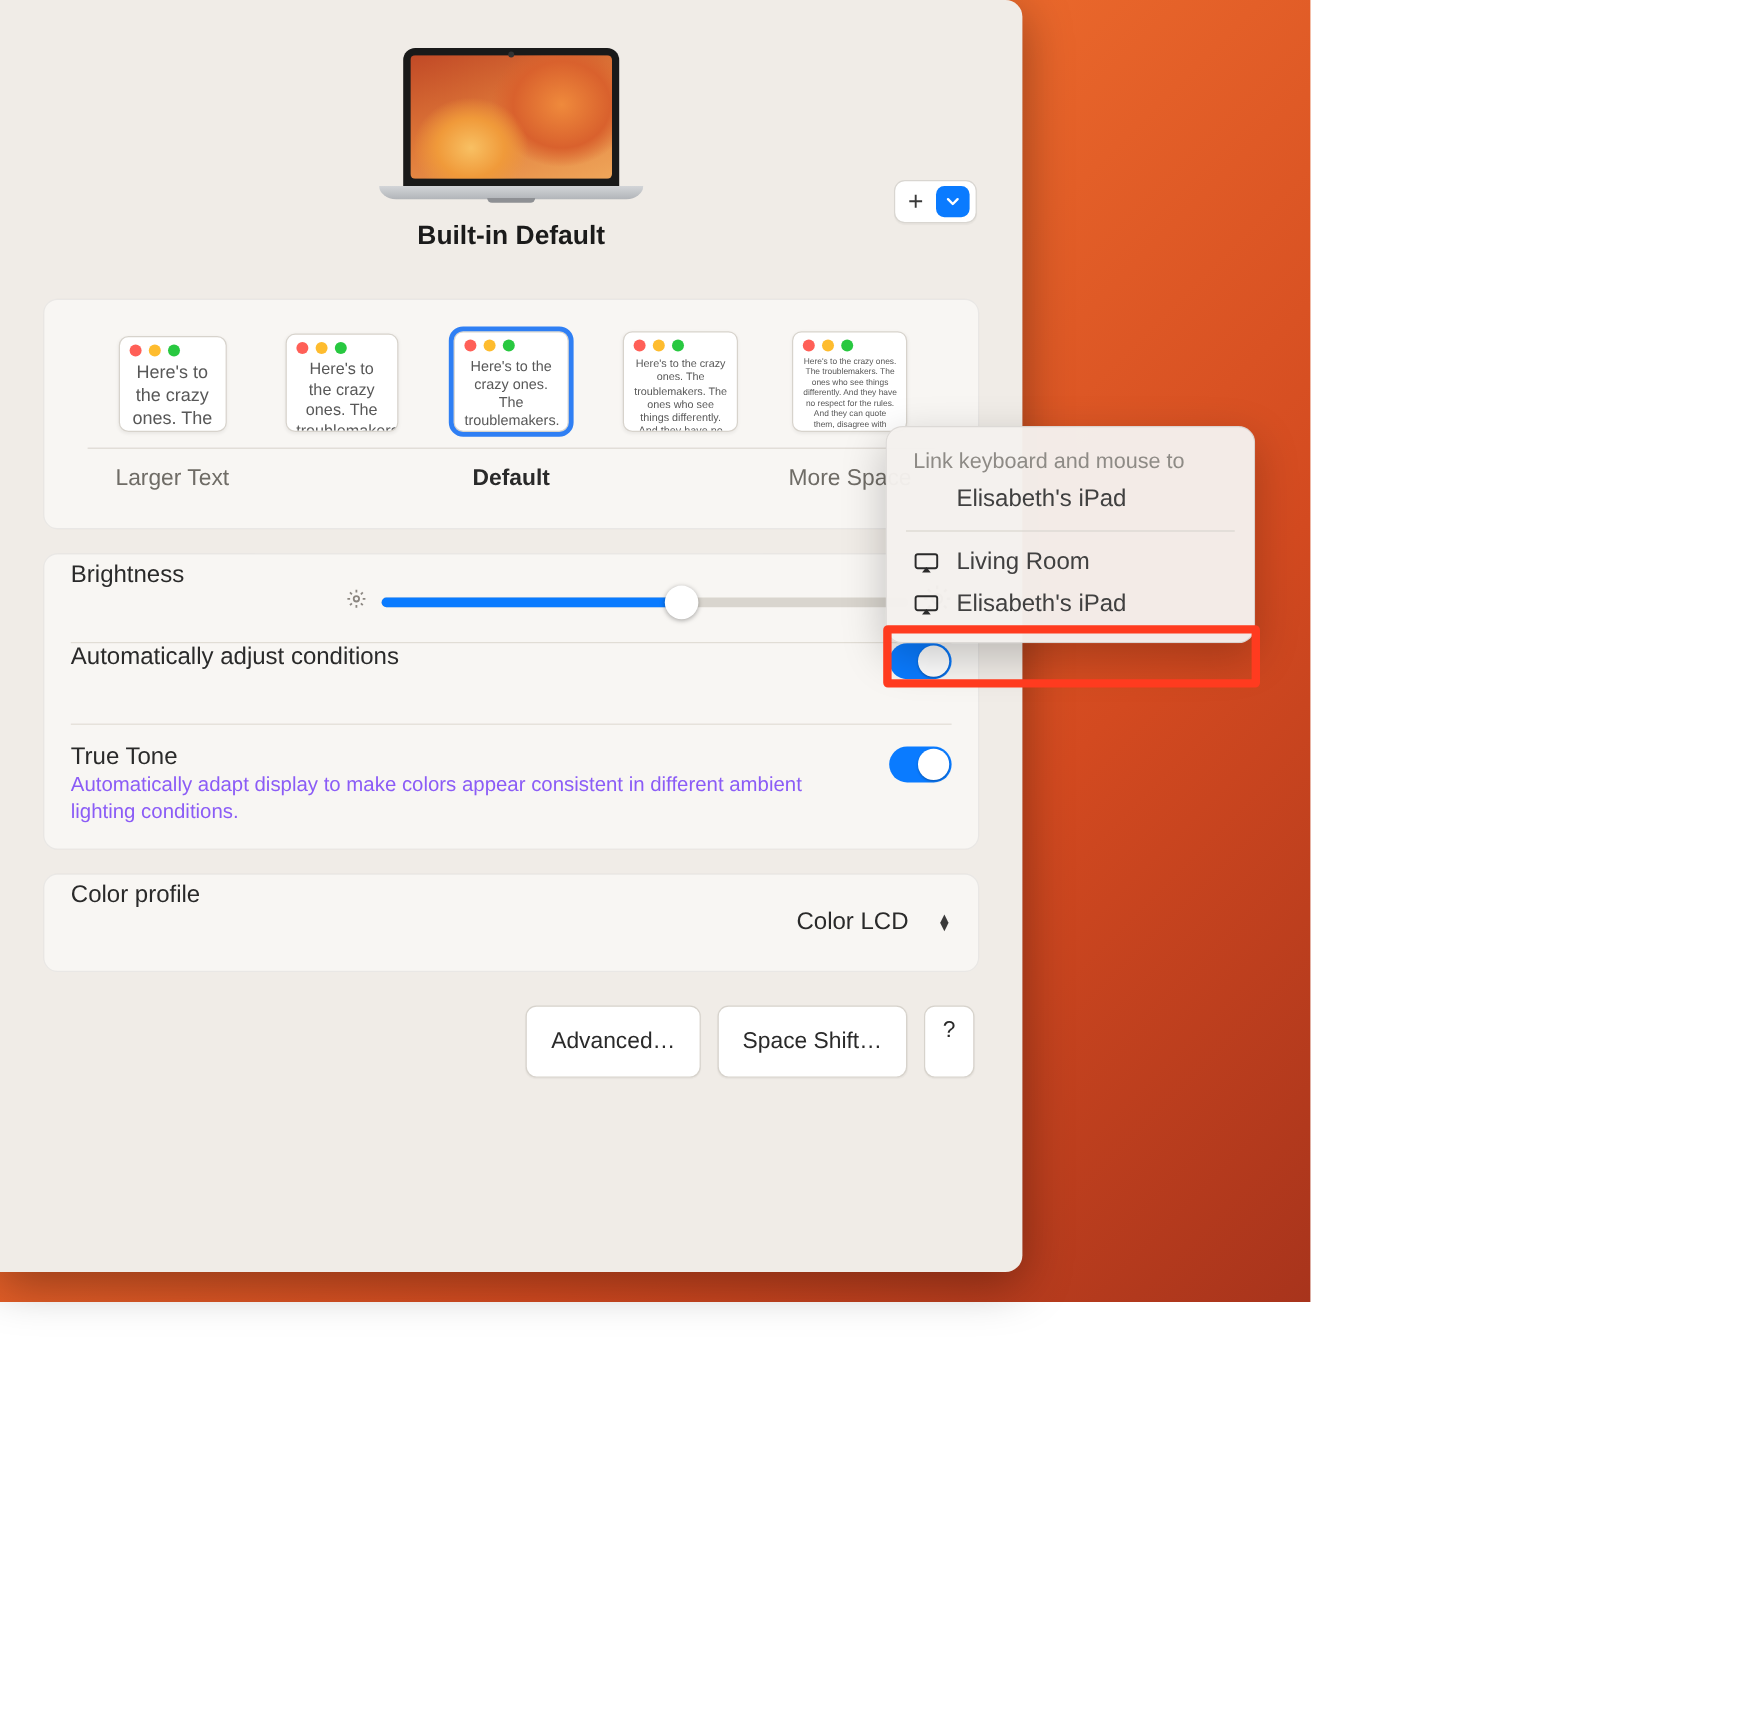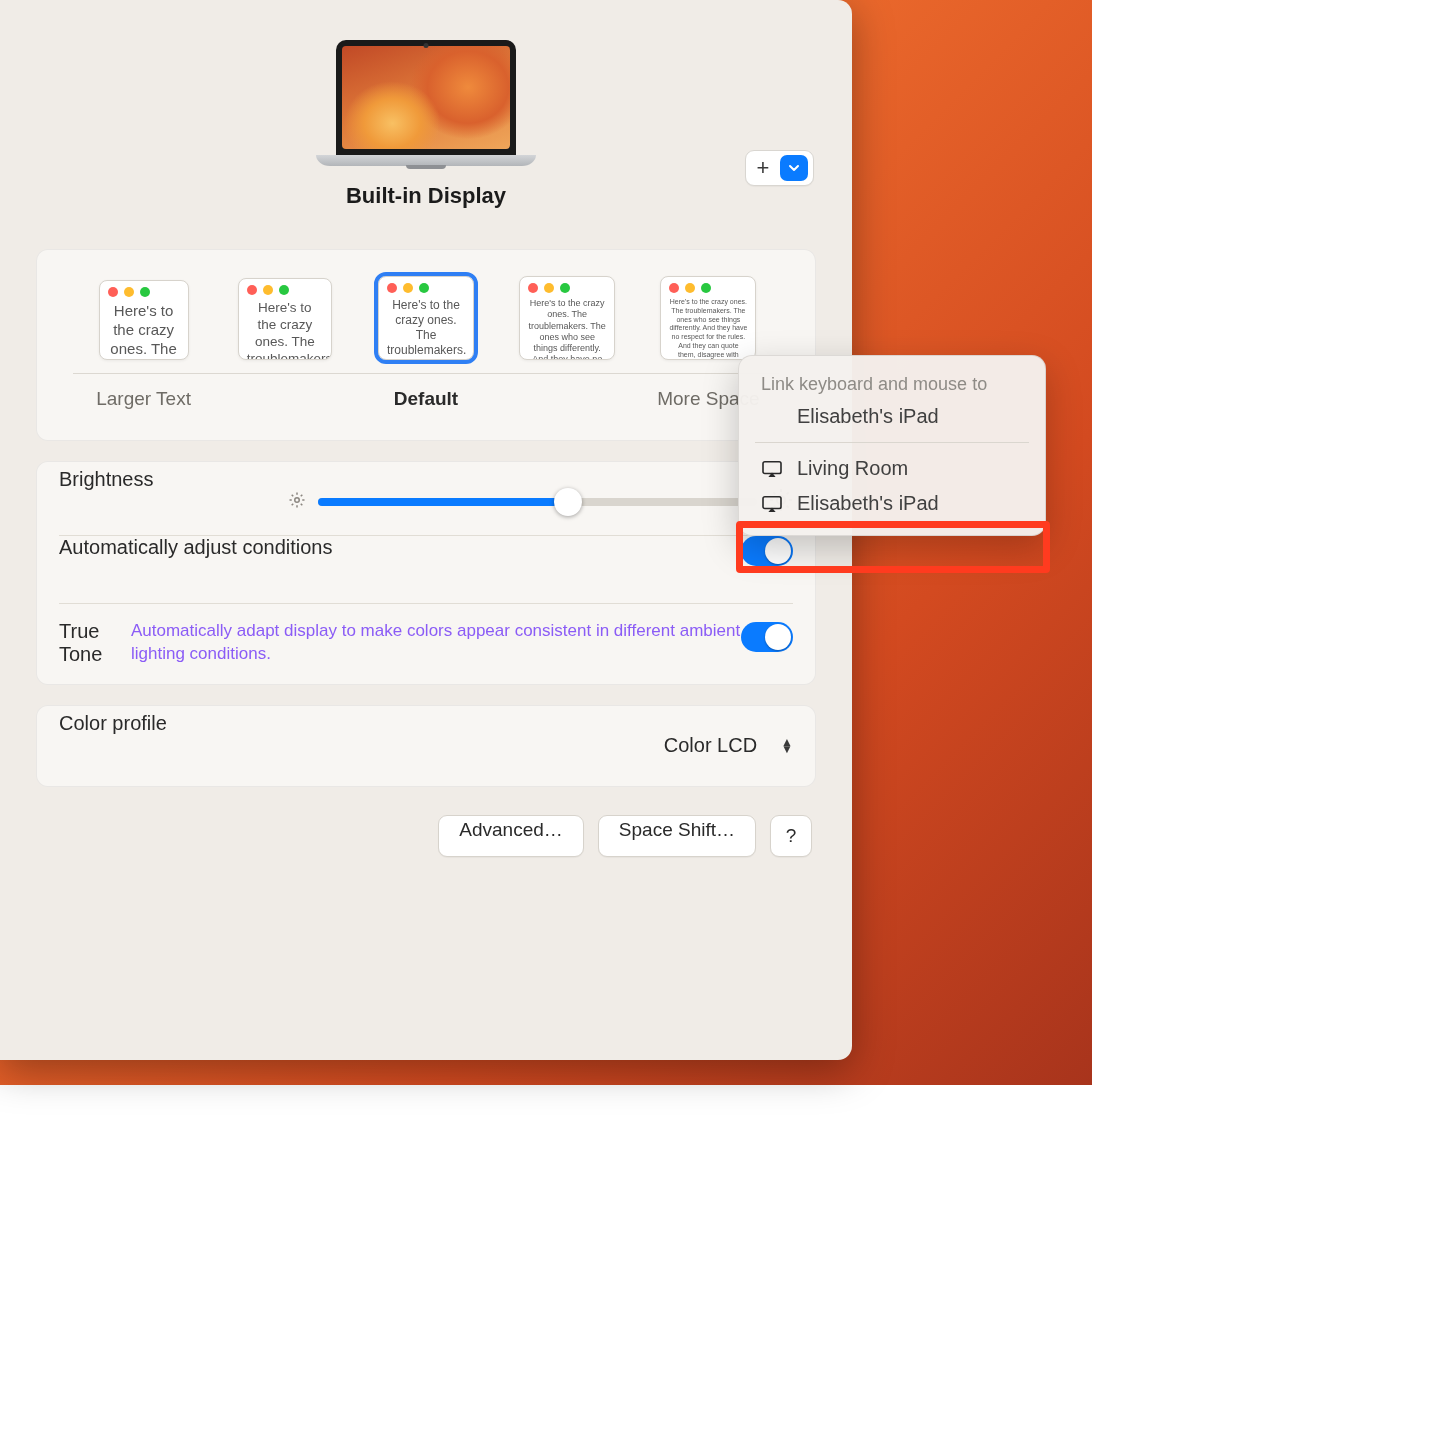--- a/index.html
+++ b/index.html
@@ -182,21 +182,21 @@
     padding: 6px 22px;
   }
   .row {
     display:flex; justify-content:space-between;
     min-height: 68px;
     border-bottom: 1px solid #e1ddd5;
   }
   .row:last-child { border-bottom: none; }
   .row-title { font-size: 20px; color:#2a2a2a; }
   .row-sub   { font-size: 17px; color:#8b5cf6; line-height:1.35; padding-bottom: 12px; max-width: 640px;}
-  .row-col { display:flex; flex-direction:row; }
+  .row-col { display:flex; flex-direction:column; }
   .slider-row { gap: 14px; }
   .slider-wrap { display:flex; align-items:center; gap: 12px; flex: 1 1 auto; margin-left: 120px;}
   .sun { color:#8b8680; }
   .slider {
     position:relative; flex: 1 1 auto; height: 8px;
     background: #d9d5ce; border-radius: 5px;
   }
   .slider-fill {
     position:absolute; top:0; left:0; height:100%;
     background:#0a7bff; border-radius:5px; width: 57%;
@@ -223,42 +223,42 @@
   .updown {
     display:flex; flex-direction:column; line-height:0.55;
     color:#3a3a3a; font-size: 12px;
   }
   .footer-row {
     display:flex; justify-content:flex-end; gap: 14px;
     padding: 8px 4px 0;
   }
   .pill-btn {
     background:#fff; border:1px solid #d7d3cc; border-radius: 9px;
-    padding: 3px 20px; font-size: 19px; color:#2a2a2a;
+    padding: 18px 20px; font-size: 19px; color:#2a2a2a;
     box-shadow: 0 1px 1px rgba(0,0,0,0.04);
   }
   .pill-btn.round { padding: 9px 14px; min-width: 42px; text-align:center; }
 </style>
 </head>
 <body>
 
 <div class="desktop">
 
   <div class="settings-window">
 
 
     <div class="device-area">
       <div class="macbook">
         <div class="mac-screen">
             <div class="mac-wall"></div>
           </div>
         <div class="mac-base"></div>
         <div class="mac-hinge"></div>
       </div>
-      <div class="disp-name">Built-in Display</div>
+      <div class="disp-name">Built-in Default</div>
 
       <div class="add-disp">
         <div class="add-plus">+</div>
         <div class="add-chev">
           <svg width="12" height="12" viewBox="0 0 12 12">
               <path d="M2 4l4 4 4-4" fill="none" stroke="#fff" stroke-width="2" stroke-linecap="round" stroke-linejoin="round"></path>
             </svg>
         </div>
       </div>
     </div>

